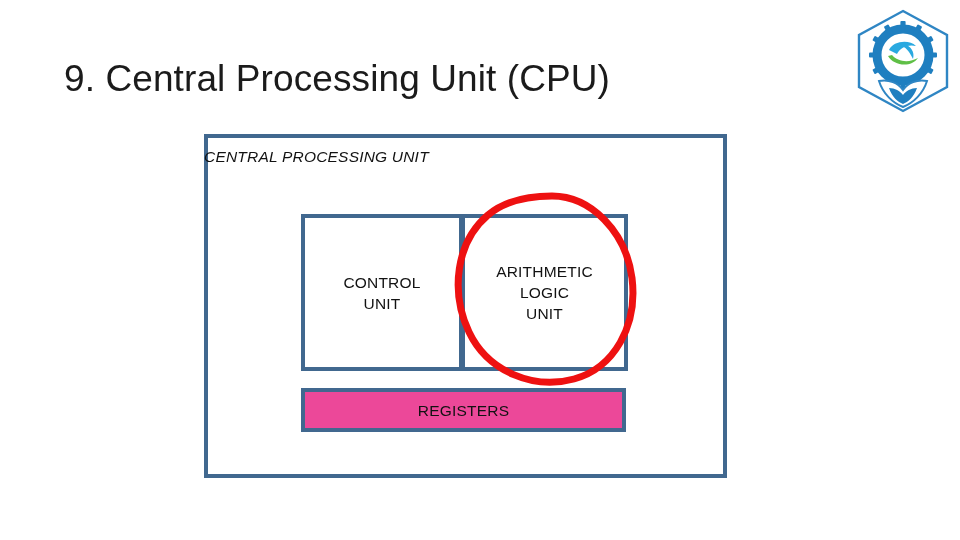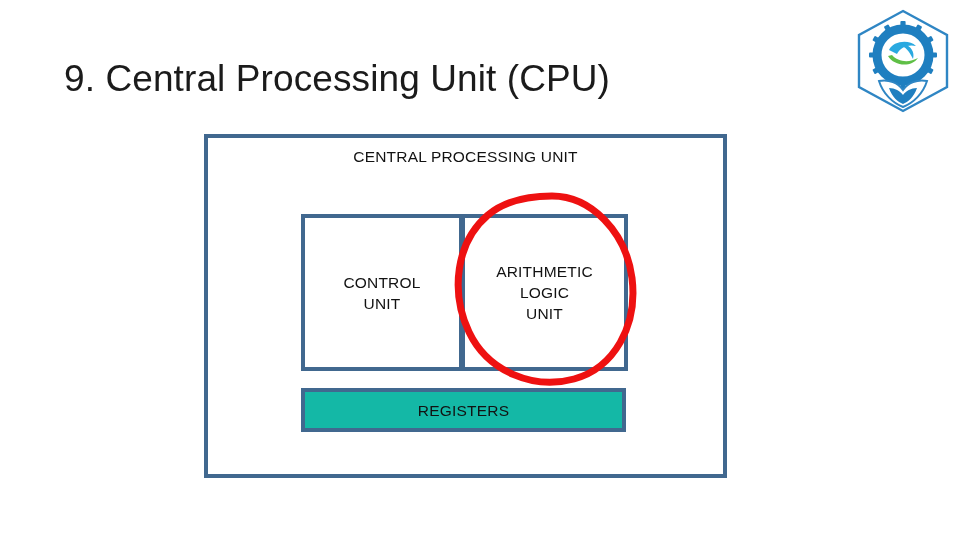--- a/index.html
+++ b/index.html
@@ -45,24 +45,25 @@
     height: 100%;
     box-sizing: border-box;
     border: 4px solid #41688f;
     background: #ffffff;
   }
   #cpu-header-label {
     position: absolute;
     left: 0;
     top: 14px;
     width: 100%;
-    text-align: center;
+    text-align: left;
     font-size: 15.5px;
     color: #121212;
     letter-spacing: 0.2px;
+    font-style: italic;
   }
 
   
   #inner-row {
     position: absolute;
     left: 97px;
     top: 80px;
     width: 325px;
     height: 157px;
   }
@@ -96,21 +97,21 @@
 
   
   #box-registers {
     position: absolute;
     left: 97px;
     top: 254px;
     width: 325px;
     height: 44px;
     box-sizing: border-box;
     border: 4px solid #41688f;
-    background: #14b8a6;
+    background: #ec4899;
     display: flex;
     align-items: center;
     justify-content: center;
   }
 
   
   #annotation-layer {
     position: absolute;
     left: 440px;
     top: 180px;

